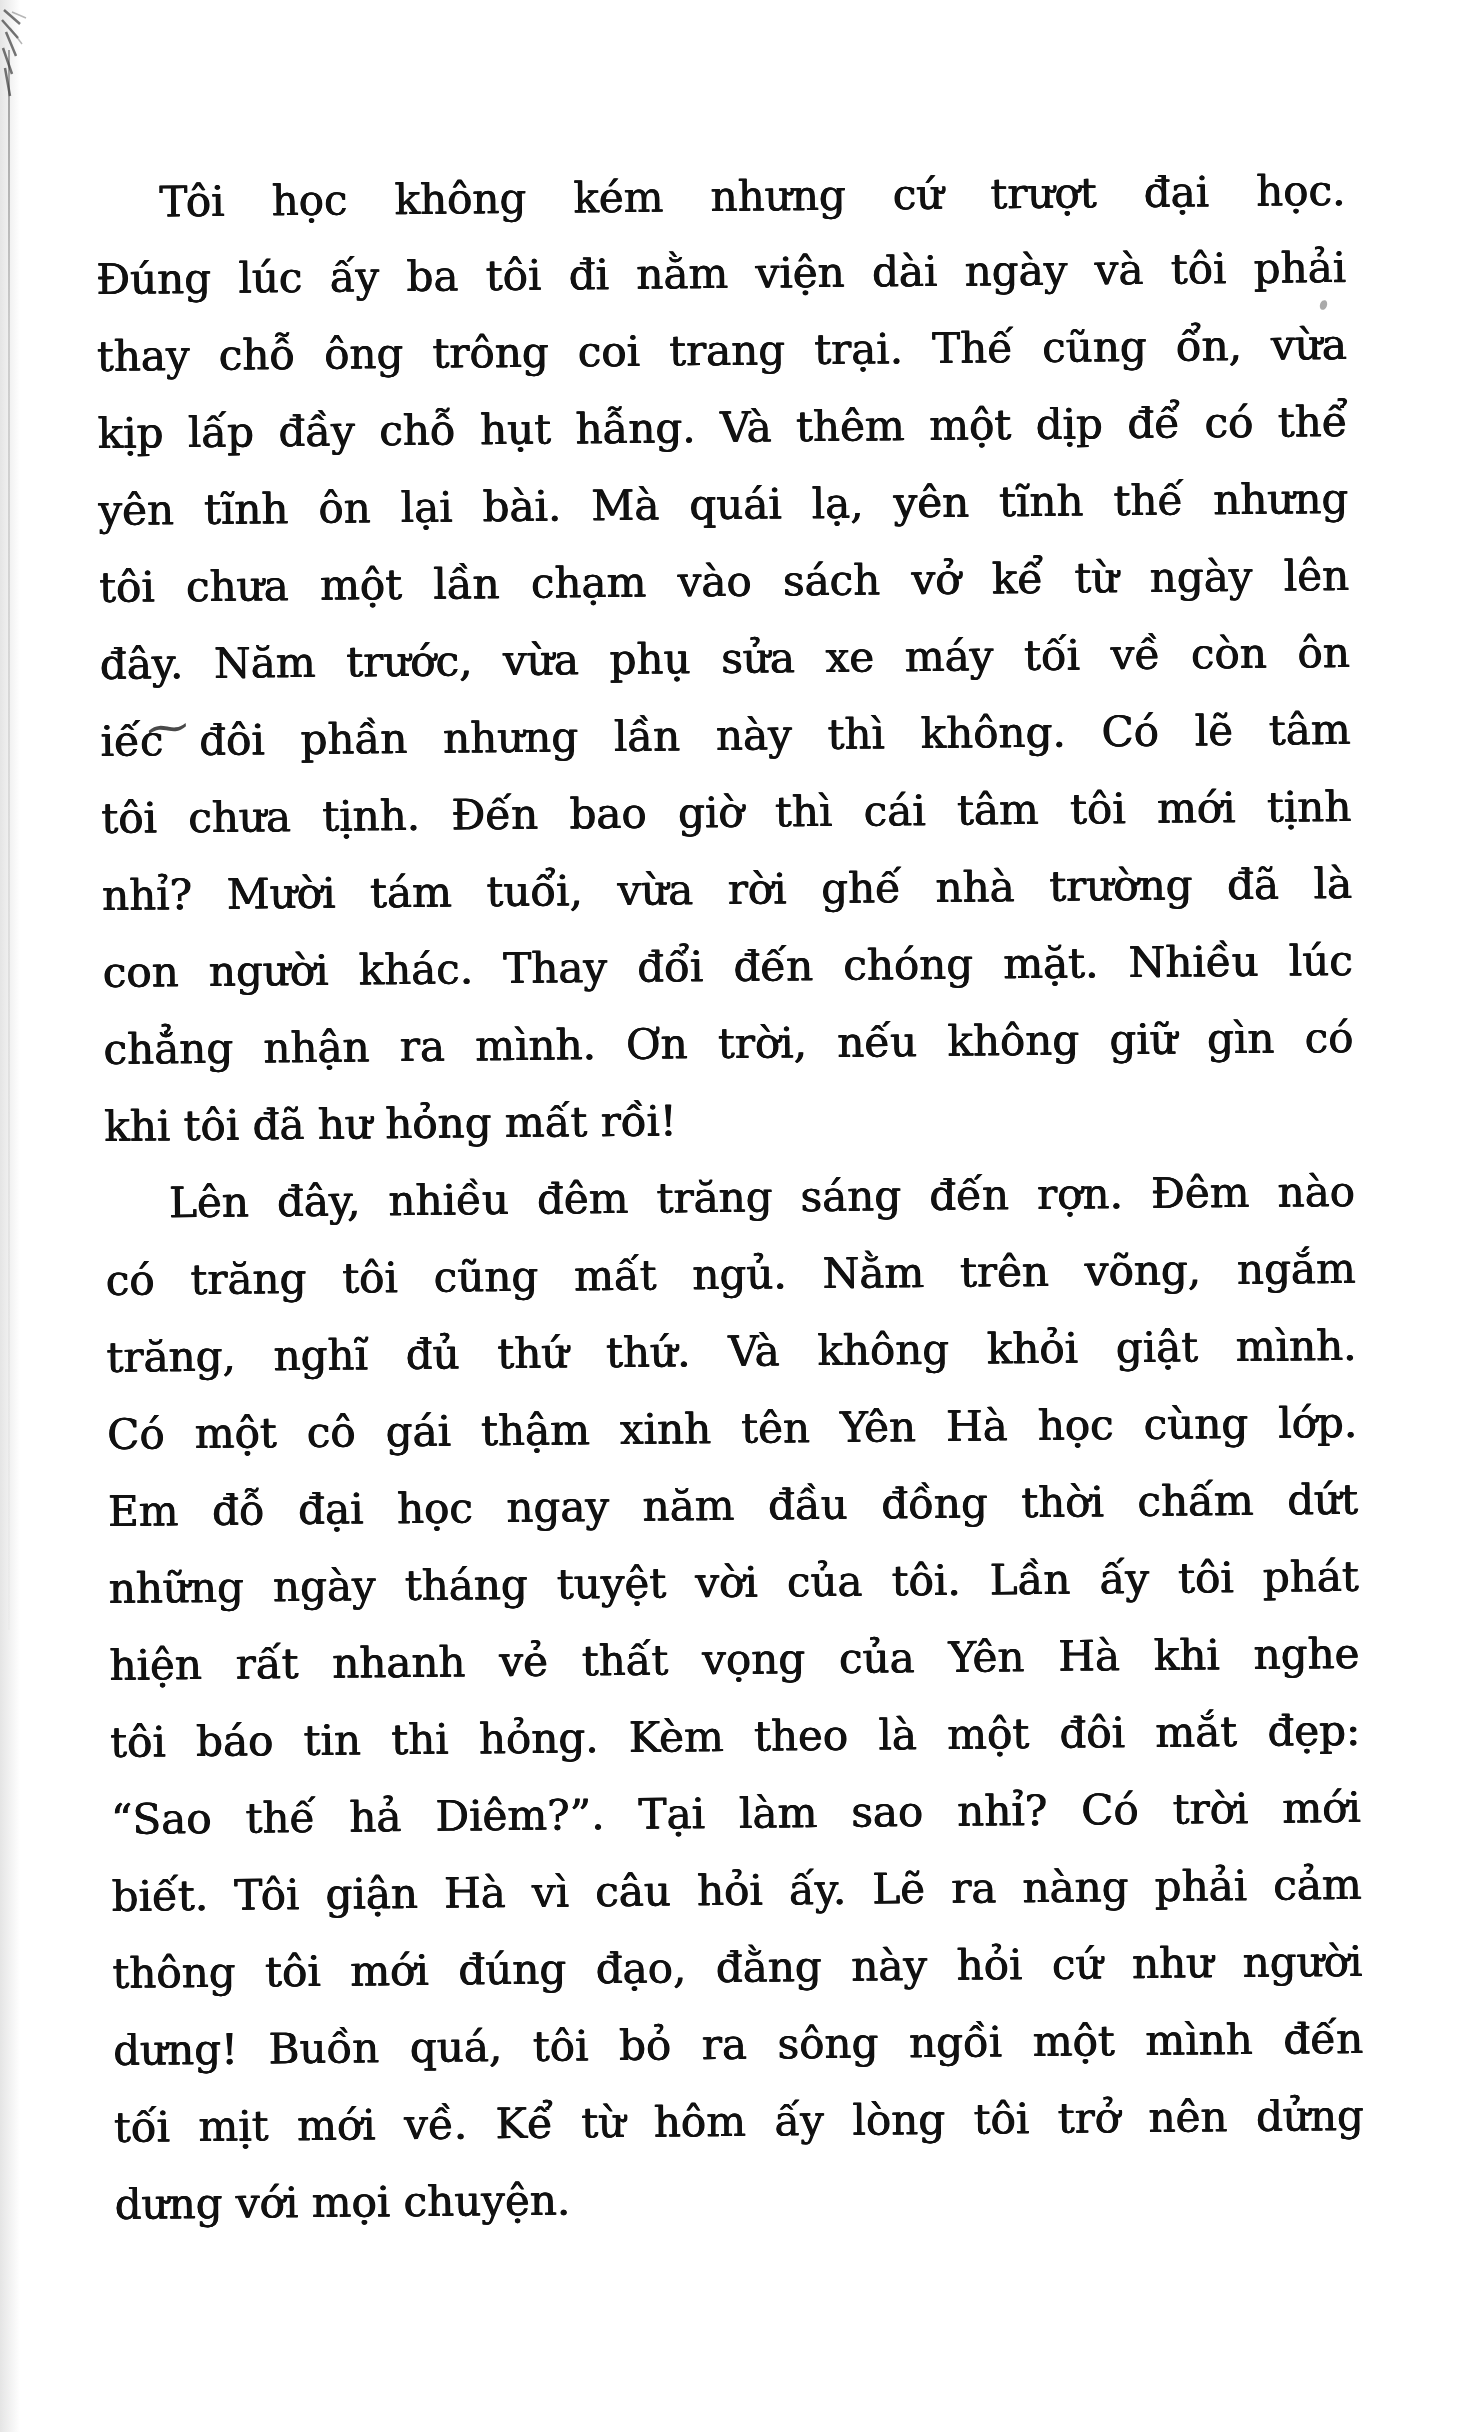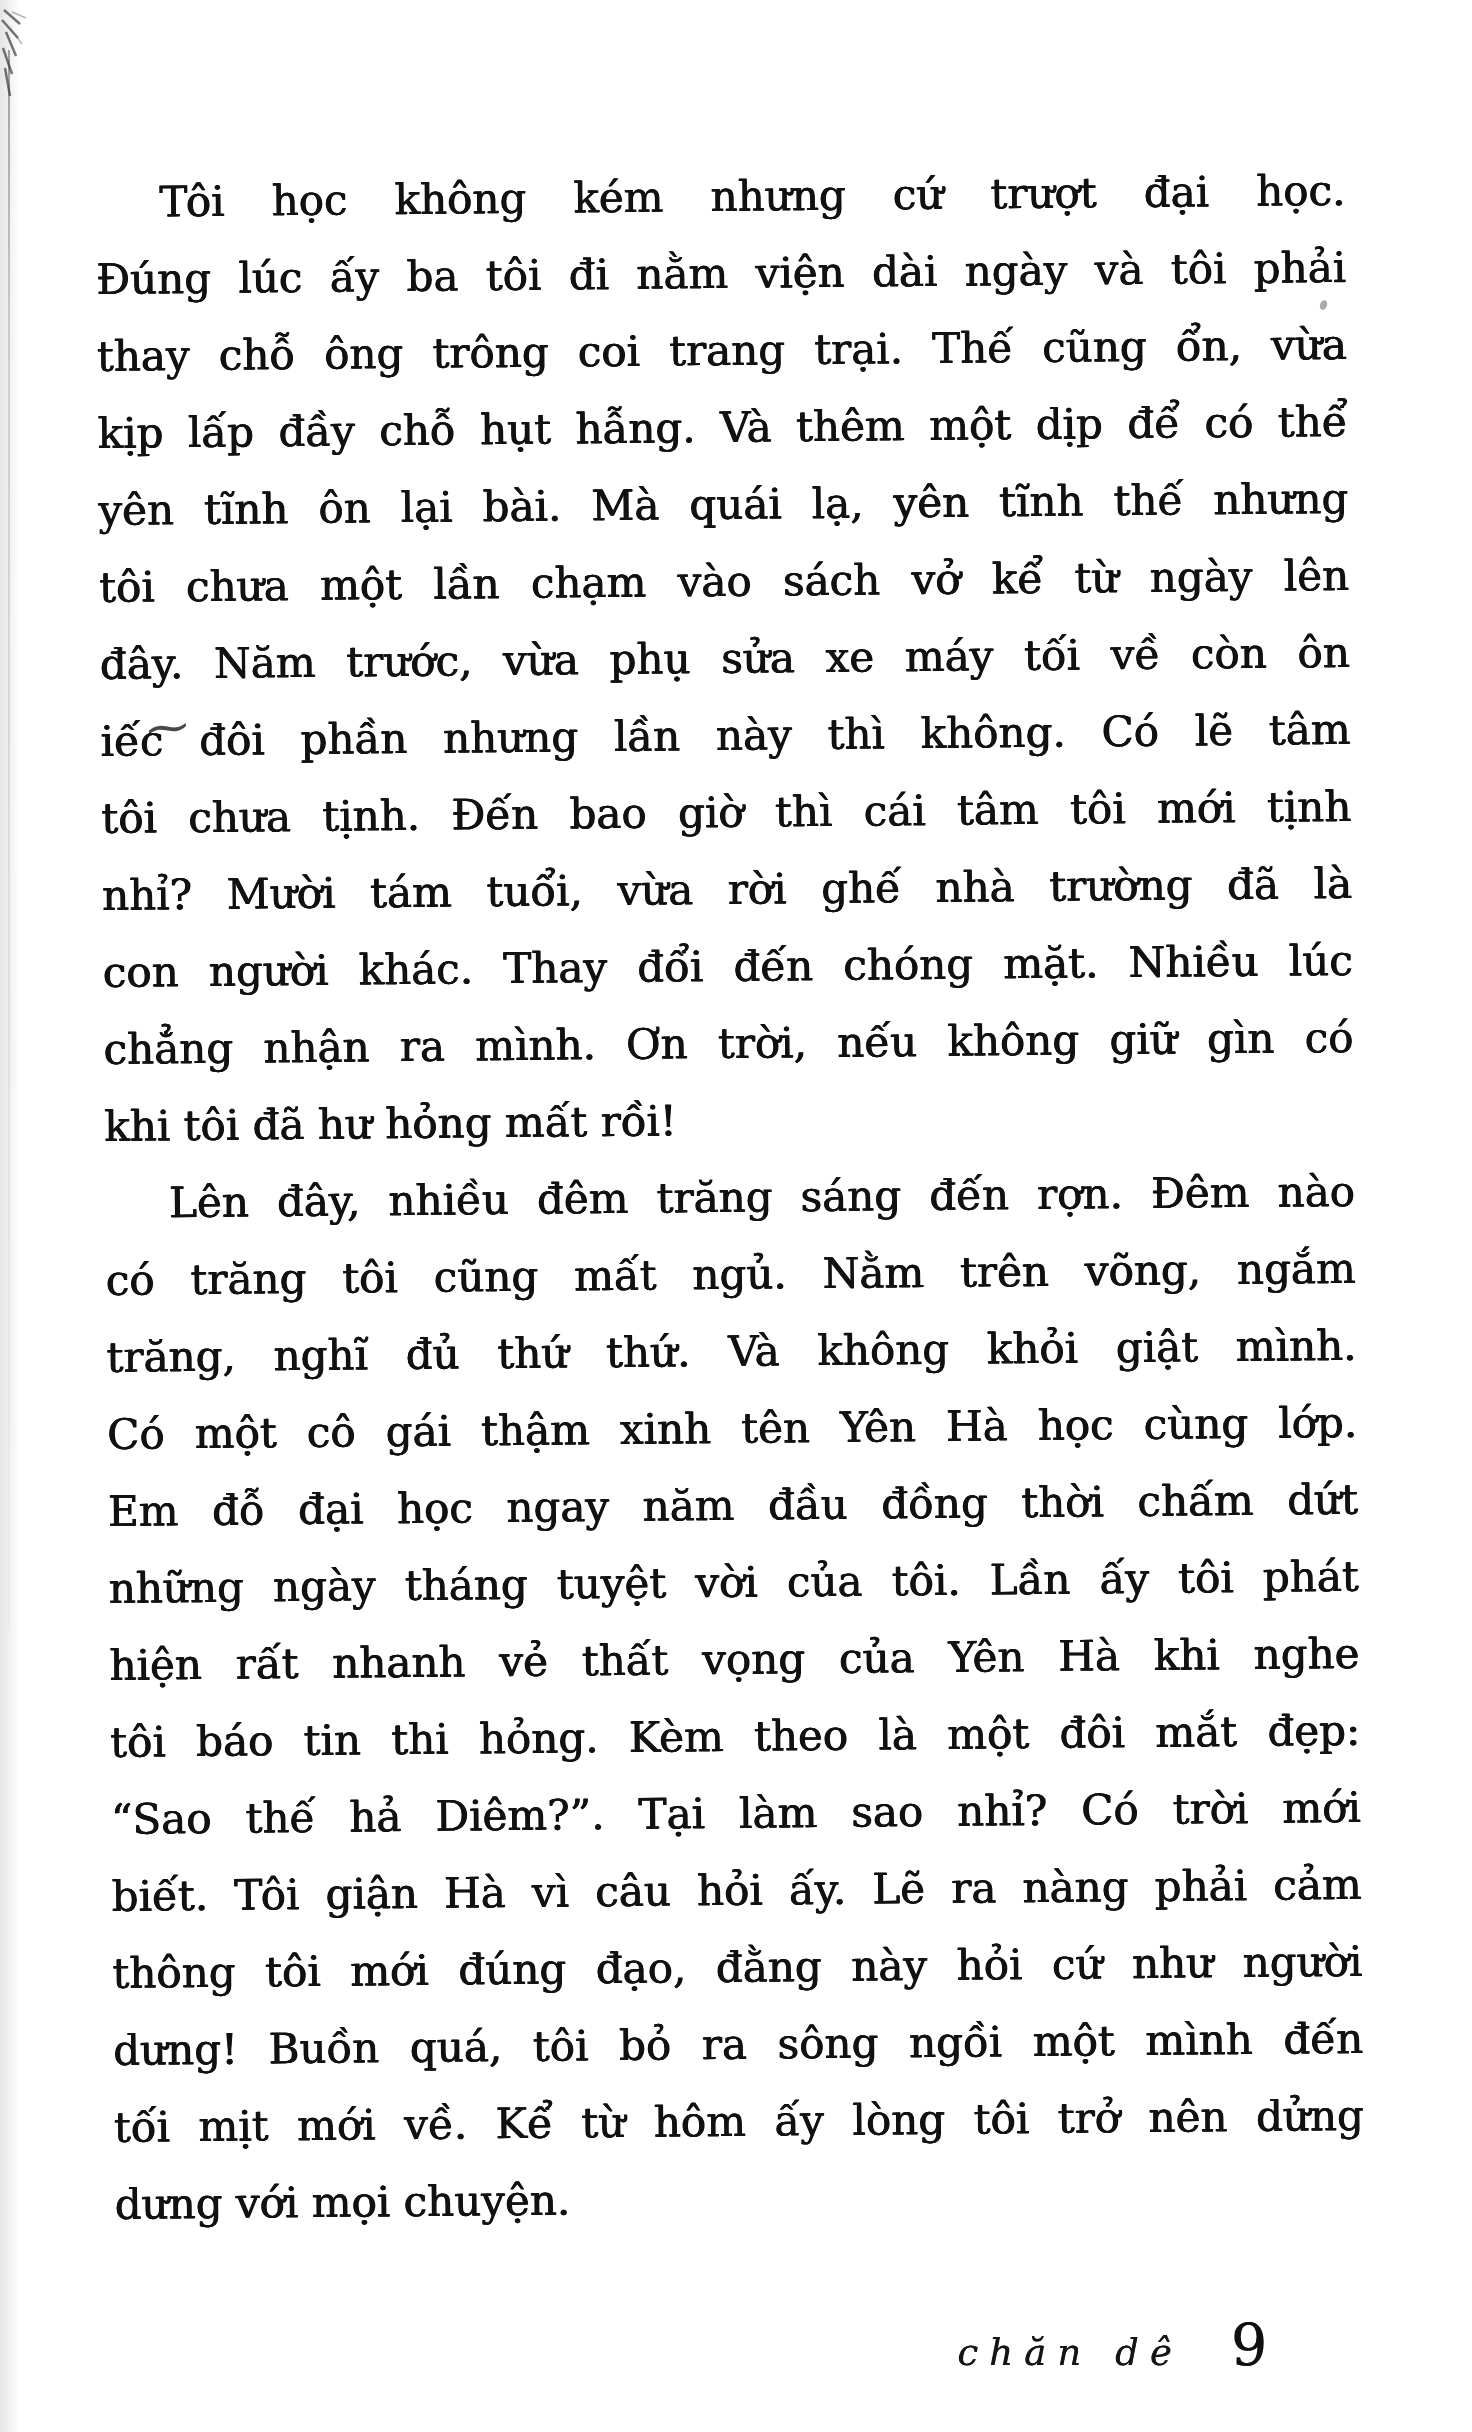--- a/index.html
+++ b/index.html
@@ -136,18 +136,14 @@
     <div class="line">hiện rất nhanh vẻ thất vọng của Yên Hà khi nghe</div>
     <div class="line">tôi báo tin thi hỏng. Kèm theo là một đôi mắt đẹp:</div>
     <div class="line">“Sao thế hả Diêm?”. Tại làm sao nhỉ? Có trời mới</div>
     <div class="line">biết. Tôi giận Hà vì câu hỏi ấy. Lẽ ra nàng phải cảm</div>
     <div class="line">thông tôi mới đúng đạo, đằng này hỏi cứ như người</div>
     <div class="line">dưng! Buồn quá, tôi bỏ ra sông ngồi một mình đến</div>
     <div class="line">tối mịt mới về. Kể từ hôm ấy lòng tôi trở nên dửng</div>
     <div class="line end">dưng với mọi chuyện.</div>
   </div>
 
-  <div class="footer">
-    <span class="running-title">chăn dê</span>
-    <span class="page-number">9</span>
-  </div>
 
 </div>
 
 </body></html>

